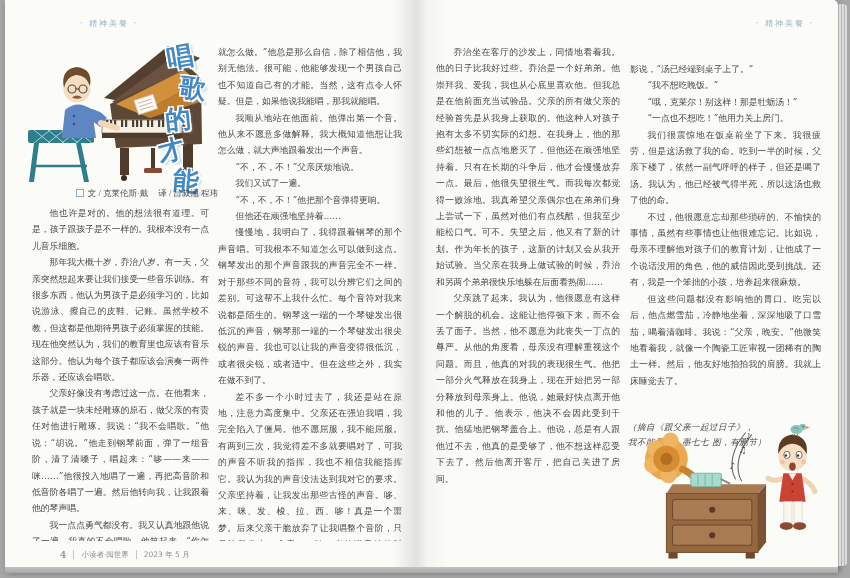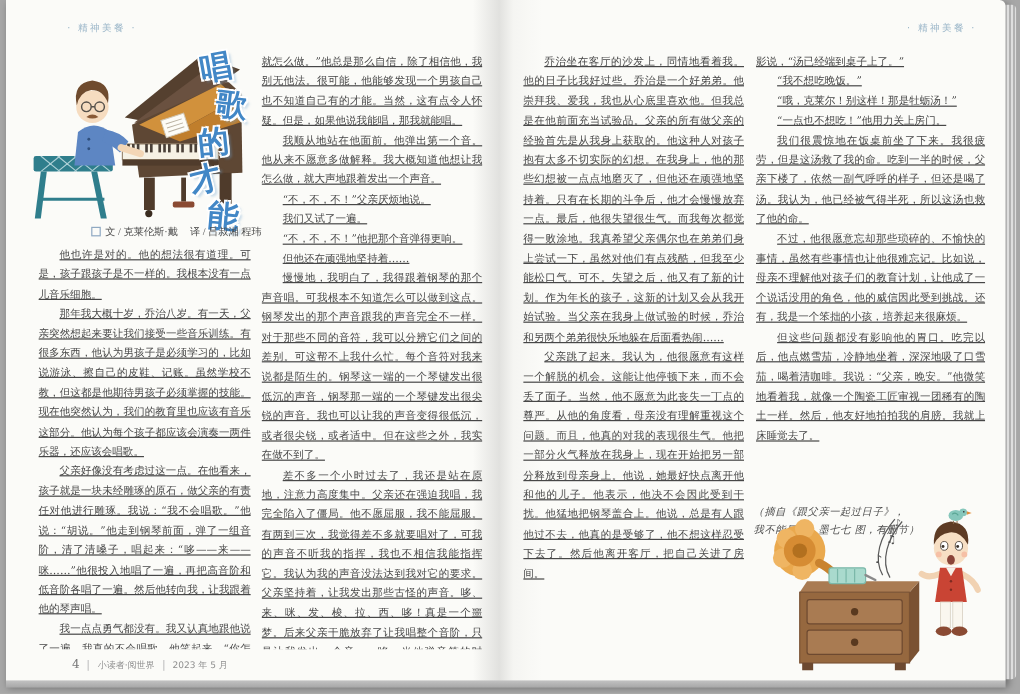--- a/index.html
+++ b/index.html
@@ -8,21 +8,21 @@
   .paper{position:absolute;left:5px;top:0;width:833px;height:570px;background:#fbfbf8;
          border-radius:0 5px 4px 0;box-shadow:2px 3px 6px rgba(0,0,0,.35);}
   .page-edges{position:absolute;right:3px;top:4px;width:9px;height:562px;
     background:repeating-linear-gradient(90deg,#b2b2b2 0 1.5px,#dedede 1.5px 3px);border-radius:0 4px 4px 0;}
   .gutter{position:absolute;left:394px;top:0;width:58px;height:570px;
     background:linear-gradient(90deg,rgba(90,90,90,0) 0%,rgba(90,90,90,.16) 38%,rgba(90,90,90,.04) 58%,rgba(90,90,90,0) 100%);}
   .bottom-shadow{position:absolute;left:5px;top:567px;width:833px;height:6px;
     background:linear-gradient(#c2c2c2,#a7a7a7);}
 
   .running-head{position:absolute;top:18px;font-family:"DejaVu Sans","Liberation Sans",sans-serif;
-    font-size:8px;color:#9cb7c9;letter-spacing:2px;}
+    font-size:8px;color:#9cb7c9;letter-spacing:2px;margin-left:24px;}
   .running-head.left{left:56px;}
   .running-head.right{right:36px;}
 
   
   .title{position:absolute;left:157px;top:44px;width:48px;height:156px;}
   .title-char{position:absolute;font-family:"DejaVu Sans","Liberation Sans",sans-serif;font-weight:bold;
     font-size:26px;color:#4287c6;line-height:1;
     text-shadow:-1.5px -1.5px 0 #fff,1.5px -1.5px 0 #fff,-1.5px 1.5px 0 #fff,1.5px 1.5px 0 #fff,3px 3px 2px rgba(110,160,205,.35);}
   .title-char.c0{left:10px;top:0;transform:rotate(-10deg);}
   .title-char.c1{left:23px;top:31px;transform:rotate(7deg);}
@@ -30,27 +30,27 @@
   .title-char.c3{left:1px;top:93px;transform:rotate(-14deg);}
   .title-char.c4{left:16px;top:124px;transform:rotate(5deg);}
 
   .byline{position:absolute;left:26px;top:188px;width:192px;text-align:right;
     font-family:Liberation Serif, serif;font-size:8.5px;color:#4c4c4c;white-space:nowrap;}
   .byline-square{display:inline-block;width:6px;height:6px;border:1px solid #8fa9c2;margin-right:4px;vertical-align:-1px;}
   .byline-sep{display:inline-block;width:10px;}
 
   
   .col{position:absolute;color:#474747;font-size:8.8px;line-height:16.4px;text-align:justify;
-    overflow:hidden;word-break:break-all;text-decoration:underline;}
+    overflow:hidden;word-break:break-all;}
   .col p{margin:0;text-indent:2em;}
   .col p.cont{text-indent:0;}
   .col1{left:32px;top:205px;width:177px;height:336px;}
   .col2{left:218px;top:44px;width:184px;height:497px;}
   .col3{left:436px;top:44px;width:184px;height:497px;}
-  .col4{left:630px;top:44px;width:191px;height:352px;}
+  .col4{left:630px;top:61px;width:191px;height:352px;}
 
   .attribution{position:absolute;left:628px;top:420px;width:194px;color:#4a4a4a;font-size:8.5px;
     line-height:15px;font-style:italic;text-align:left;letter-spacing:.5px;}
 
   .footer{position:absolute;left:60px;top:549px;display:flex;align-items:center;
     font-family:"DejaVu Sans","Liberation Sans",sans-serif;font-size:7.5px;color:#8f8f8f;}
   .footer .pagenum{font-size:10px;color:#787878;font-family:"DejaVu Serif",serif;}
   .footer .divider{width:1px;height:9px;background:#c6c6c6;margin:0 7px;}
 
   .illus{position:absolute;}

